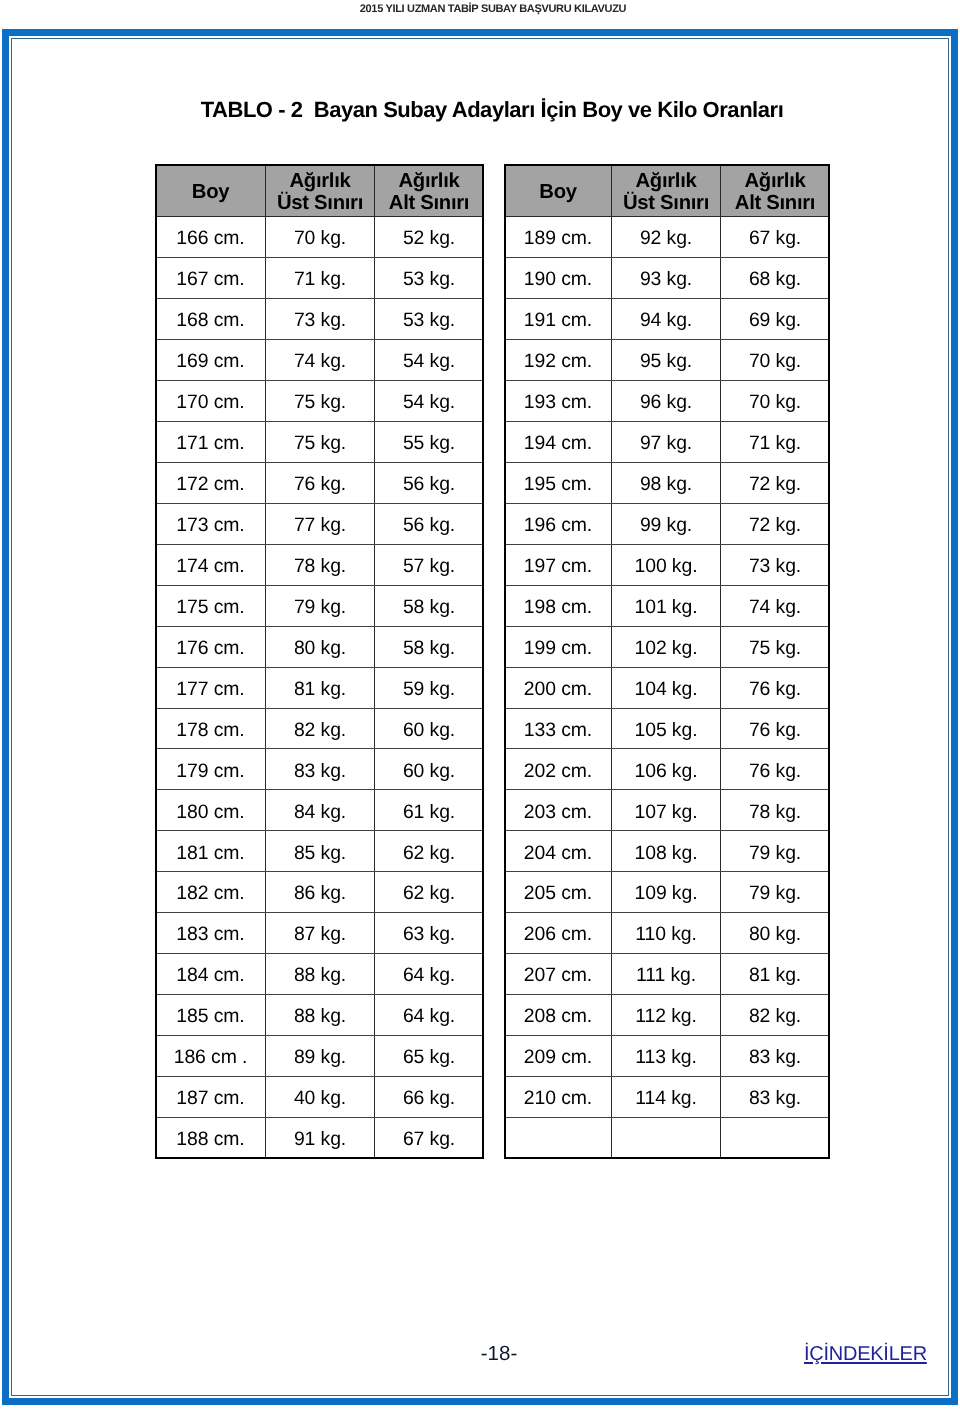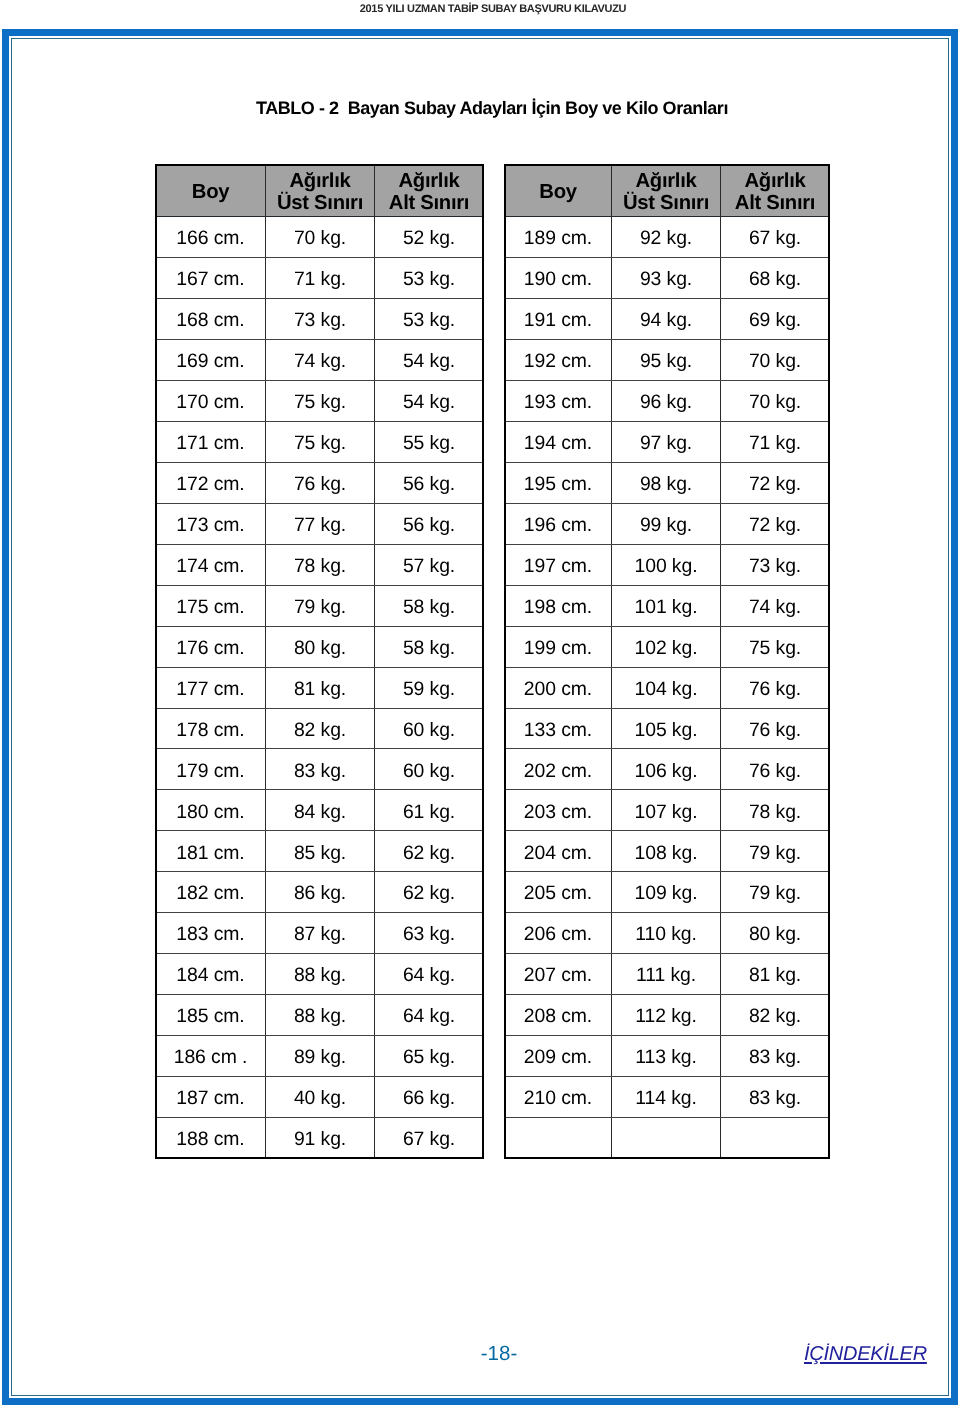--- a/index.html
+++ b/index.html
@@ -51,21 +51,21 @@
     border: 1.4px solid #2b6987;
     box-sizing: border-box;
   }
   #title {
     position: absolute;
     left: 0px; top: 99px;
     width: 960px;
     padding-left: 24px;
     box-sizing: border-box;
     text-align: center;
-    font-size: 18px;
+    font-size: 22px;
     font-weight: bold;
     color: #000000;
     white-space: pre;
     letter-spacing: -0.46px;
     line-height: 1;
   }
   .tbl {
     position: absolute;
     border-collapse: collapse;
     table-layout: fixed;
@@ -119,34 +119,33 @@
   #frame-tbl-right { left: 504px; top: 164px; width: 326px; height: 995px; }
   #footer-page {
     position: absolute;
     left: 0px; top: 1344px;
     width: 960px;
     padding-left: 38px;
     box-sizing: border-box;
     text-align: center;
     font-size: 20.5px;
     line-height: 1;
-    color: #0369a1;
+    color: #0f172a;
   }
   #footer-link {
     position: absolute;
     left: 804px; top: 1344px;
     font-size: 20.0px;
     line-height: 1;
     color: #21219c;
     text-decoration: underline;
     text-underline-offset: 2.2px;
     text-decoration-thickness: 1.6px;
     letter-spacing: -0.25px;
     cursor: pointer;
-    font-style: italic;
   }
 </style>
 </head>
 <body>
 
 <div id="page">
   <div id="doc-header">2015 YILI UZMAN TABİP SUBAY BAŞVURU KILAVUZU</div>
   <div id="frame-outer"></div>
   <div id="frame-inner"></div>
   <div id="title">TABLO - 2  Bayan Subay Adayları İçin Boy ve Kilo Oranları</div>

